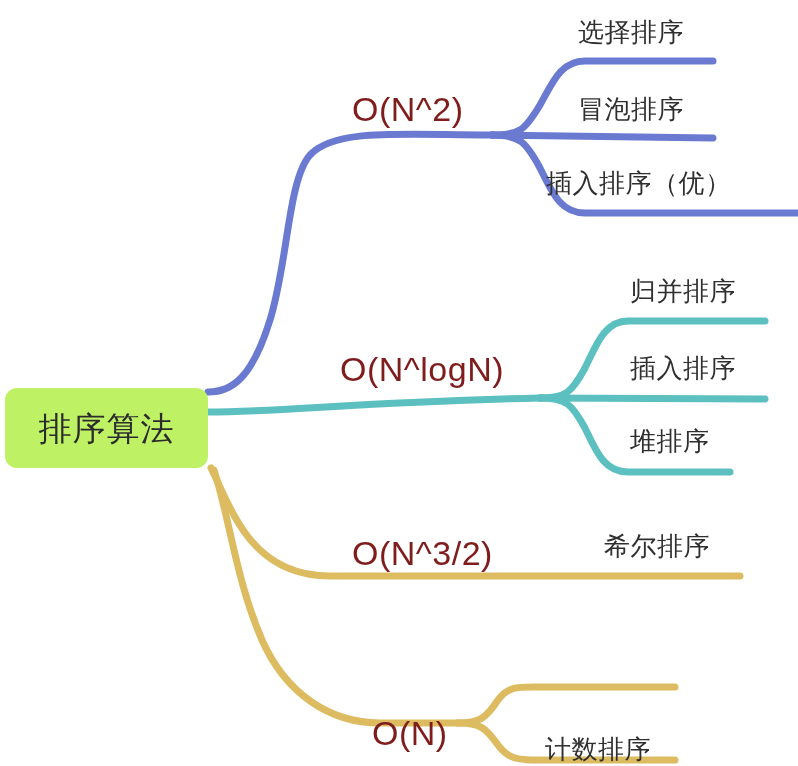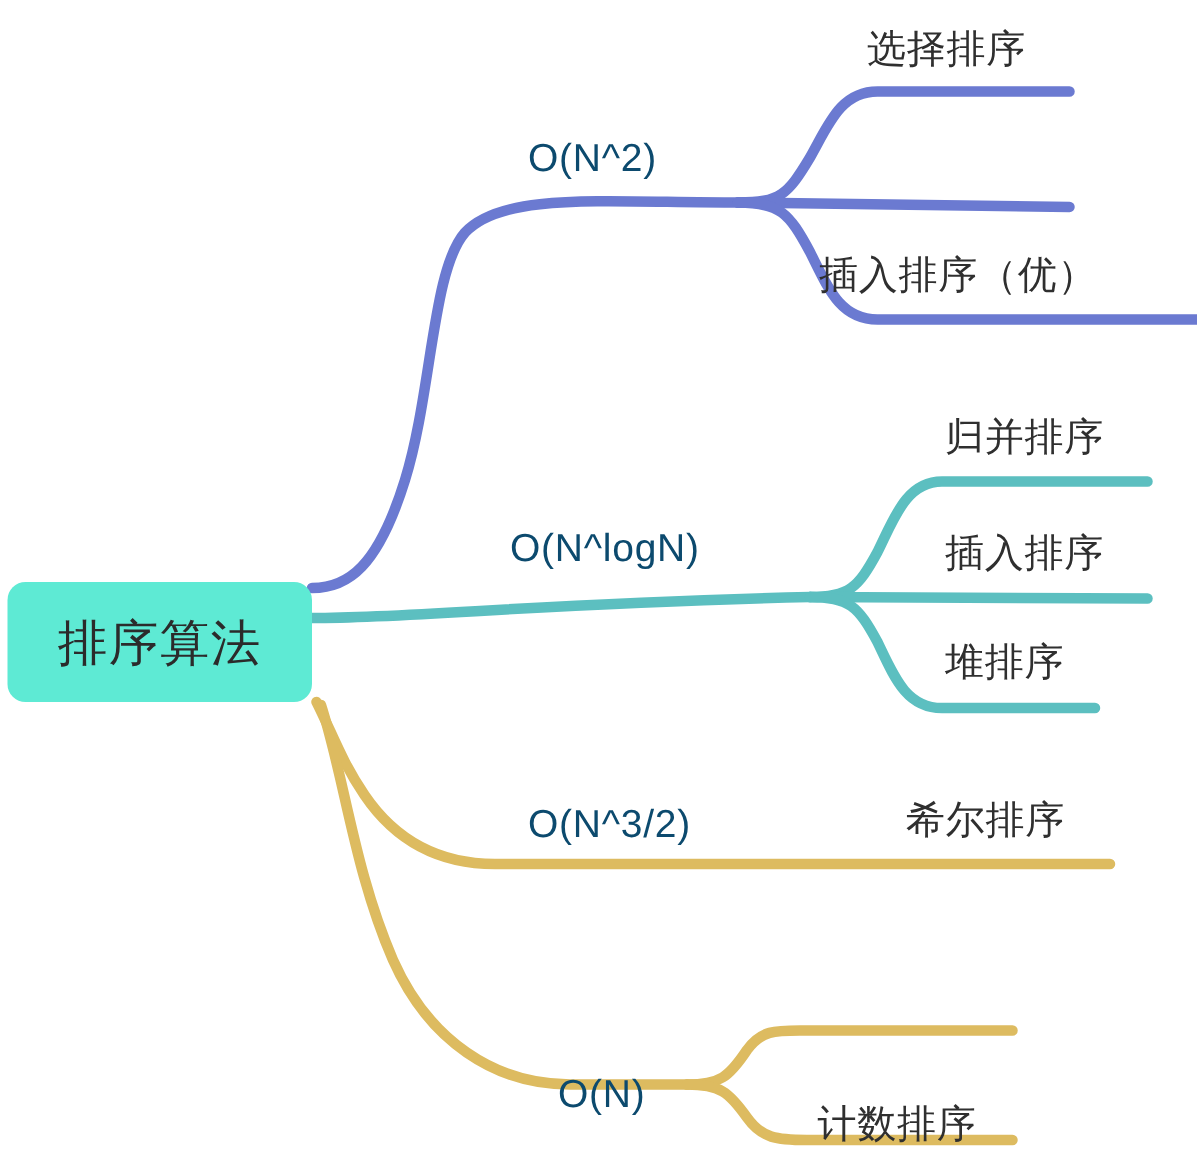--- a/index.html
+++ b/index.html
@@ -25,21 +25,21 @@
     top: 0;
     width: 798px;
     height: 766px;
   }
   .root-node {
     position: absolute;
     left: 5px;
     top: 388px;
     width: 203px;
     height: 80px;
-    background: #5eead4;
+    background: #bef264;
     border-radius: 12px;
     display: flex;
     align-items: center;
     justify-content: center;
     box-sizing: border-box;
   }
   .root-label {
     font-size: 33px;
     color: #2b2b2b;
     letter-spacing: 1px;
@@ -48,22 +48,22 @@
   }
   .node-label {
     position: absolute;
     font-size: 26px;
     color: #2f2f2f;
     line-height: 1;
     white-space: nowrap;
     letter-spacing: 0.5px;
   }
   .node-label.branch {
-    font-size: 26px;
-    color: #0c4a6e;
+    font-size: 34px;
+    color: #7f1d1d;
   }
 </style>
 </head>
 <body>
 
 <div id="mindmap">
 
   <svg id="branch-svg" viewBox="0 0 798 766" xmlns="http://www.w3.org/2000/svg">
 
     <g>
@@ -98,20 +98,21 @@
   <div class="node-label branch" style="left:352px; top:92px;">O(N^2)</div>
 
   <div class="node-label branch" style="left:340px; top:352px;">O(N^logN)</div>
 
   <div class="node-label branch" style="left:352px; top:536px;">O(N^3/2)</div>
 
   <div class="node-label branch" style="left:352px; top:716px;margin-left:20px;">O(N)</div>
 
   <div class="node-label" style="left:578px; top:19px;">选择排序</div>
 
+  <div class="node-label" style="left:578px; top:96px;">冒泡排序</div>
 
   <div class="node-label" style="left:546px; top:170px;">插入排序（优）</div>
 
   <div class="node-label" style="left:630px; top:278px;">归并排序</div>
 
   <div class="node-label" style="left:630px; top:355px;">插入排序</div>
 
   <div class="node-label" style="left:630px; top:428px;">堆排序</div>
 
   <div class="node-label" style="left:604px; top:533px;">希尔排序</div>

